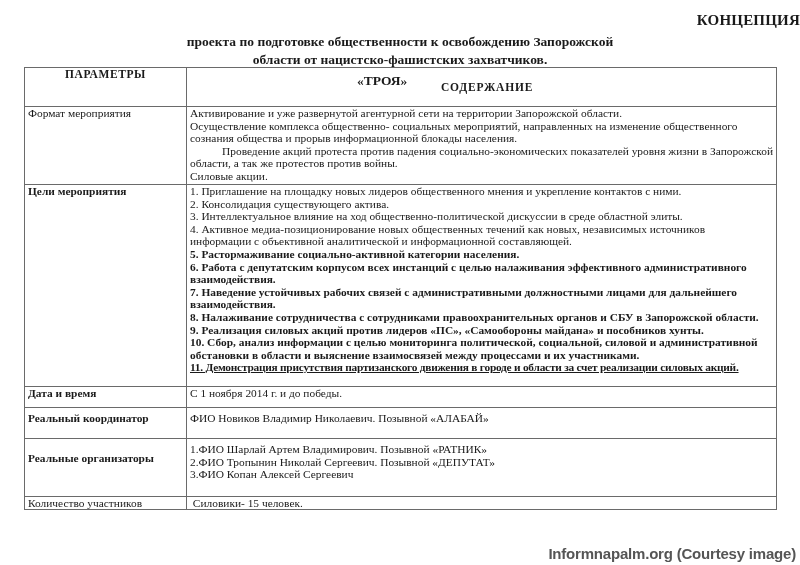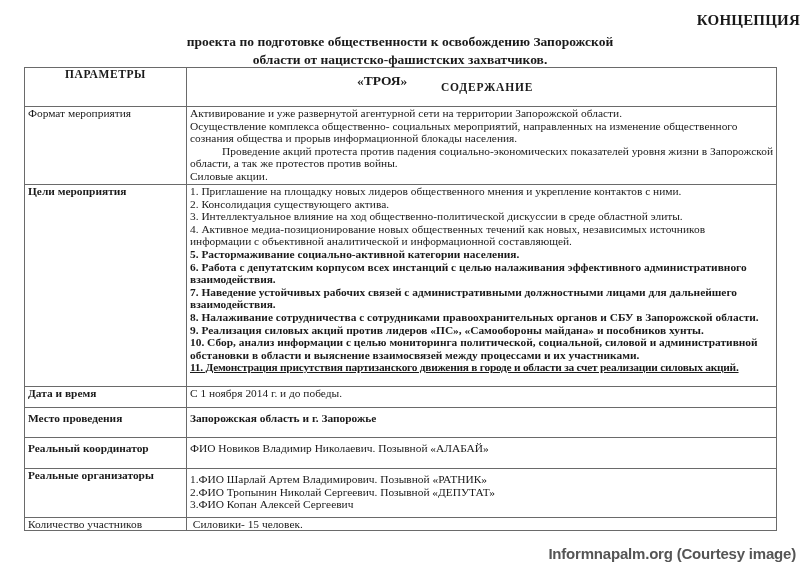--- a/index.html
+++ b/index.html
@@ -106,36 +106,30 @@
       </td>
     </tr>
 
     <tr class="r-date">
       <td class="label-bold">Дата и время</td>
       <td>
         <span class="line">С 1 ноября 2014 г. и до победы.</span>
       </td>
     </tr>
 
-    <tr class="r-place">
-      <td class="label-bold" style="padding-top:4px;">Место проведения</td>
-      <td style="padding-top:4px;">
-        <span class="line b">Запорожская область и г. Запорожье</span>
-      </td>
-    </tr>
 
     <tr class="r-coord">
       <td class="label-bold" style="padding-top:4px;">Реальный координатор</td>
       <td style="padding-top:4px;">
         <span class="line">ФИО Новиков Владимир Николаевич. Позывной «АЛАБАЙ»</span>
       </td>
     </tr>
 
     <tr class="r-org">
-      <td class="label-bold" style="padding-top:0;margin-top:44px;">Реальные организаторы</td>
+      <td class="label-bold" style="padding-top:13px;margin-top:44px;">Реальные организаторы</td>
       <td style="padding-top:4px;">
         <span class="line">1.ФИО Шарлай Артем Владимирович. Позывной «РАТНИК»</span>
         <span class="line">2.ФИО Тропынин Николай Сергеевич. Позывной «ДЕПУТАТ»</span>
         <span class="line">3.ФИО Копан Алексей Сергеевич</span>
       </td>
     </tr>
 
     <tr class="r-count">
       <td>Количество участников</td>
       <td>

